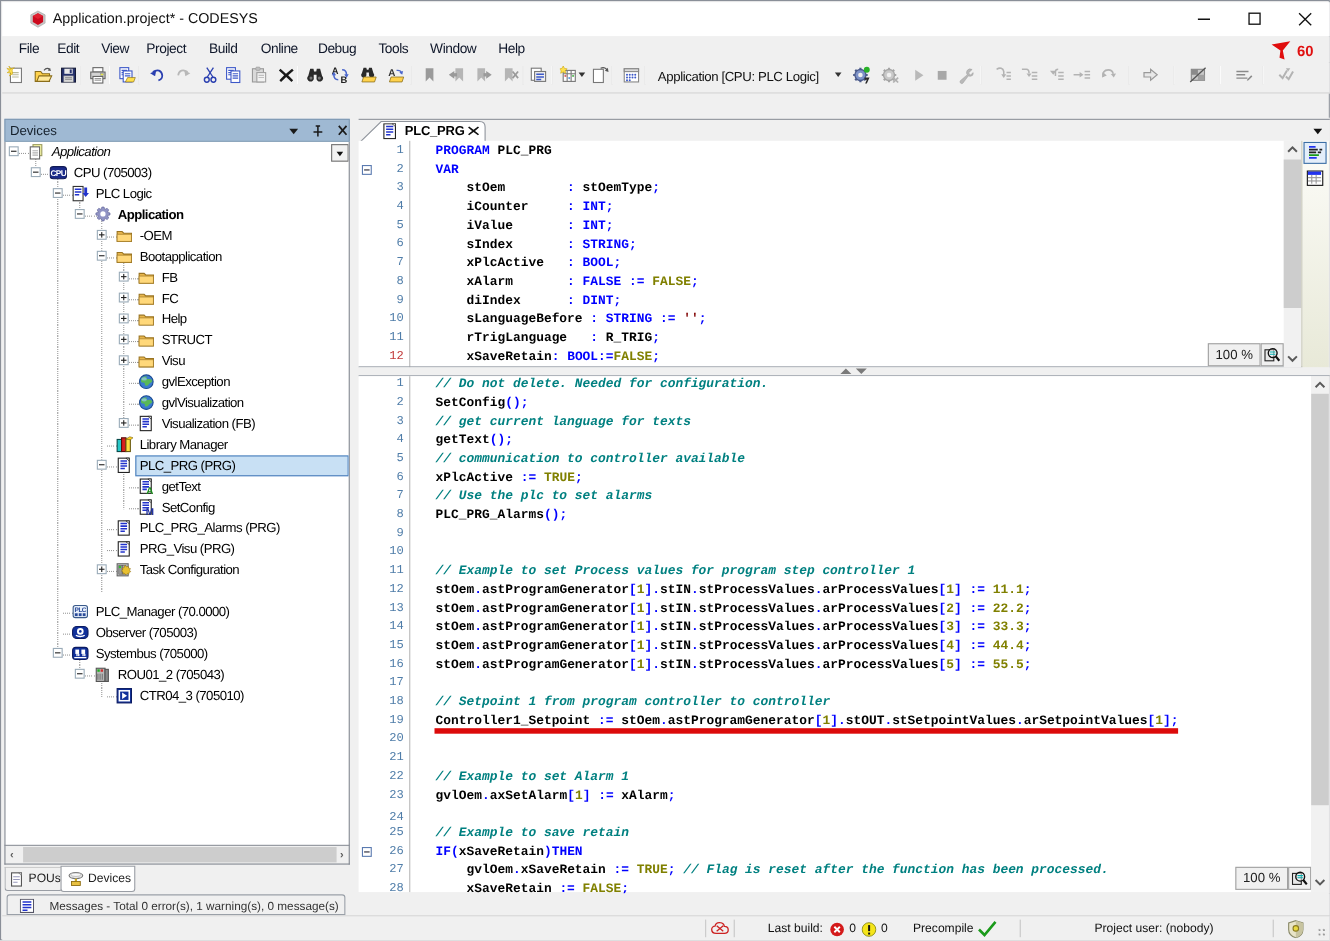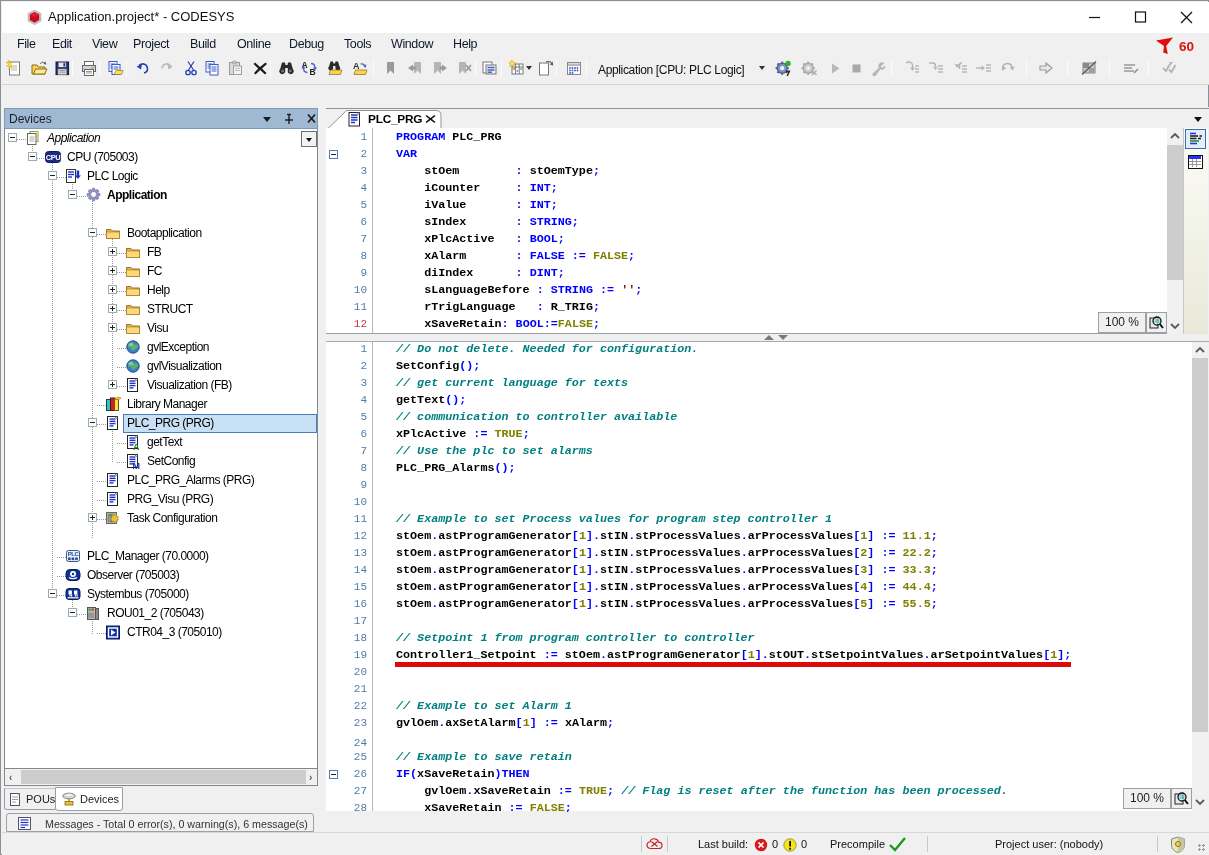--- a/index.html
+++ b/index.html
@@ -420,20 +420,32 @@
 <div class="abs" style="left:72px;top:10px;width:12px;height:1px;background-image:repeating-linear-gradient(to right,#9a9a9a 0 1px,transparent 1px 2px);"></div>
 <div class="exp" style="left:63px">
             <i></i>
           </div>
 <div class="ticon" style="left:80px"><svg width="16" height="16" viewBox="0 0 16 16">
               <path d="M7.6 1.2 L9.6 1.2 L10.2 3.4 L12.4 2.4 L13.8 3.8 L12.7 6 L15 6.6 L15 8.4 L12.7 9 L13.8 11.2 L12.4 12.6 L10.2 11.5 L9.6 13.8 L7.6 13.8 L7 11.5 L4.8 12.6 L3.4 11.2 L4.5 9 L2.2 8.4 L2.2 6.6 L4.5 6 L3.4 3.8 L4.8 2.4 L7 3.4 Z" fill="#9093c4" stroke="#63669a" stroke-width="0.6"></path>
               <circle cx="8.6" cy="7.5" r="2.4" fill="#fff"></circle>
             </svg></div>
 <div class="lbl" style="left:102px;font-weight:bold;">Application</div>
 </div>
+<div class="trow" style="top:76px">
+<div class="abs" style="left:92px;top:10px;width:12px;height:1px;background-image:repeating-linear-gradient(to right,#9a9a9a 0 1px,transparent 1px 2px);"></div>
+<div class="exp" style="left:83px">
+            <i></i>
+            <b></b>
+          </div>
+<div class="ticon" style="left:100px"><svg width="16" height="16" viewBox="0 0 16 16">
+              <path d="M1.5 4.5 L6 4.5 L7.5 6 L14.5 6 L14.5 13.5 L1.5 13.5 Z" fill="#e8b64c" stroke="#9a7422"></path>
+              <path d="M1.5 7 L14.5 7 L14.5 13.5 L1.5 13.5 Z" fill="#ffd87a" stroke="#9a7422" stroke-width="0.6"></path>
+            </svg></div>
+<div class="lbl" style="left:122px;">-OEM</div>
+</div>
 <div class="trow" style="top:95px">
 <div class="abs" style="left:92px;top:10px;width:12px;height:1px;background-image:repeating-linear-gradient(to right,#9a9a9a 0 1px,transparent 1px 2px);"></div>
 <div class="exp" style="left:83px">
             <i></i>
           </div>
 <div class="ticon" style="left:100px"><svg width="16" height="16" viewBox="0 0 16 16">
               <path d="M1.5 4.5 L6 4.5 L7.5 6 L14.5 6 L14.5 13.5 L1.5 13.5 Z" fill="#e8b64c" stroke="#9a7422"></path>
               <path d="M1.5 7 L14.5 7 L14.5 13.5 L1.5 13.5 Z" fill="#ffd87a" stroke="#9a7422" stroke-width="0.6"></path>
             </svg></div>
 <div class="lbl" style="left:122px;">Bootapplication</div>
@@ -911,21 +923,21 @@
 <div class="abs" style="left:4px;top:1px;width:308px;height:19px;background:#f0f0f0;border:1px solid #9aa0a8;border-radius:3px 3px 0 0;">
 <svg class="abs" style="left:11px;top:3px" width="13" height="13" viewBox="0 0 13 13">
           <rect x="0.5" y="0.5" width="12" height="12" fill="#fff" stroke="#556"></rect>
           <g stroke="#2233cc" stroke-width="1.2">
             <line x1="2.5" y1="3" x2="10.5" y2="3"></line>
             <line x1="2.5" y1="5.5" x2="10.5" y2="5.5"></line>
             <line x1="2.5" y1="8" x2="10.5" y2="8"></line>
             <line x1="2.5" y1="10.5" x2="7" y2="10.5"></line>
           </g>
         </svg>
-<div class="abs" style="left:38px;top:4px;font-size:10.7px;color:#333;">Messages - Total 0 error(s), 0 warning(s), 6 message(s)</div>
+<div class="abs" style="left:38px;top:4px;font-size:10.7px;color:#333;">Messages - Total 0 error(s), 1 warning(s), 0 message(s)</div>
 </div>
     </div>
 <div class="abs" style="left:1px;top:831px;width:1207px;height:23px;background:#f0f0f0;border-top:1px solid #d8d8d8;">
 <div class="abs" style="left:639px;top:3px;width:1px;height:16px;background:#c8c8c8;"></div>
 <svg class="abs" style="left:644px;top:4px" width="18" height="14" viewBox="0 0 18 14">
         <path d="M5 11.5 C2.5 11.5 1 10 1 8 C1 6.2 2.3 5 4 5 C4.5 2.8 6.5 1.5 8.7 1.8 C10.7 2 12.2 3.4 12.5 5.2 C14.5 5.2 16 6.5 16 8.4 C16 10.3 14.5 11.5 12.5 11.5 Z" fill="none" stroke="#cc2222" stroke-width="1.2"></path>
         <line x1="5.5" y1="4.5" x2="11.5" y2="9.5" stroke="#cc2222" stroke-width="1.2"></line>
         <line x1="11.5" y1="4.5" x2="5.5" y2="9.5" stroke="#cc2222" stroke-width="1.2"></line>
       </svg>
 <div class="abs" style="left:665px;top:3px;width:1px;height:16px;background:#c8c8c8;"></div>

